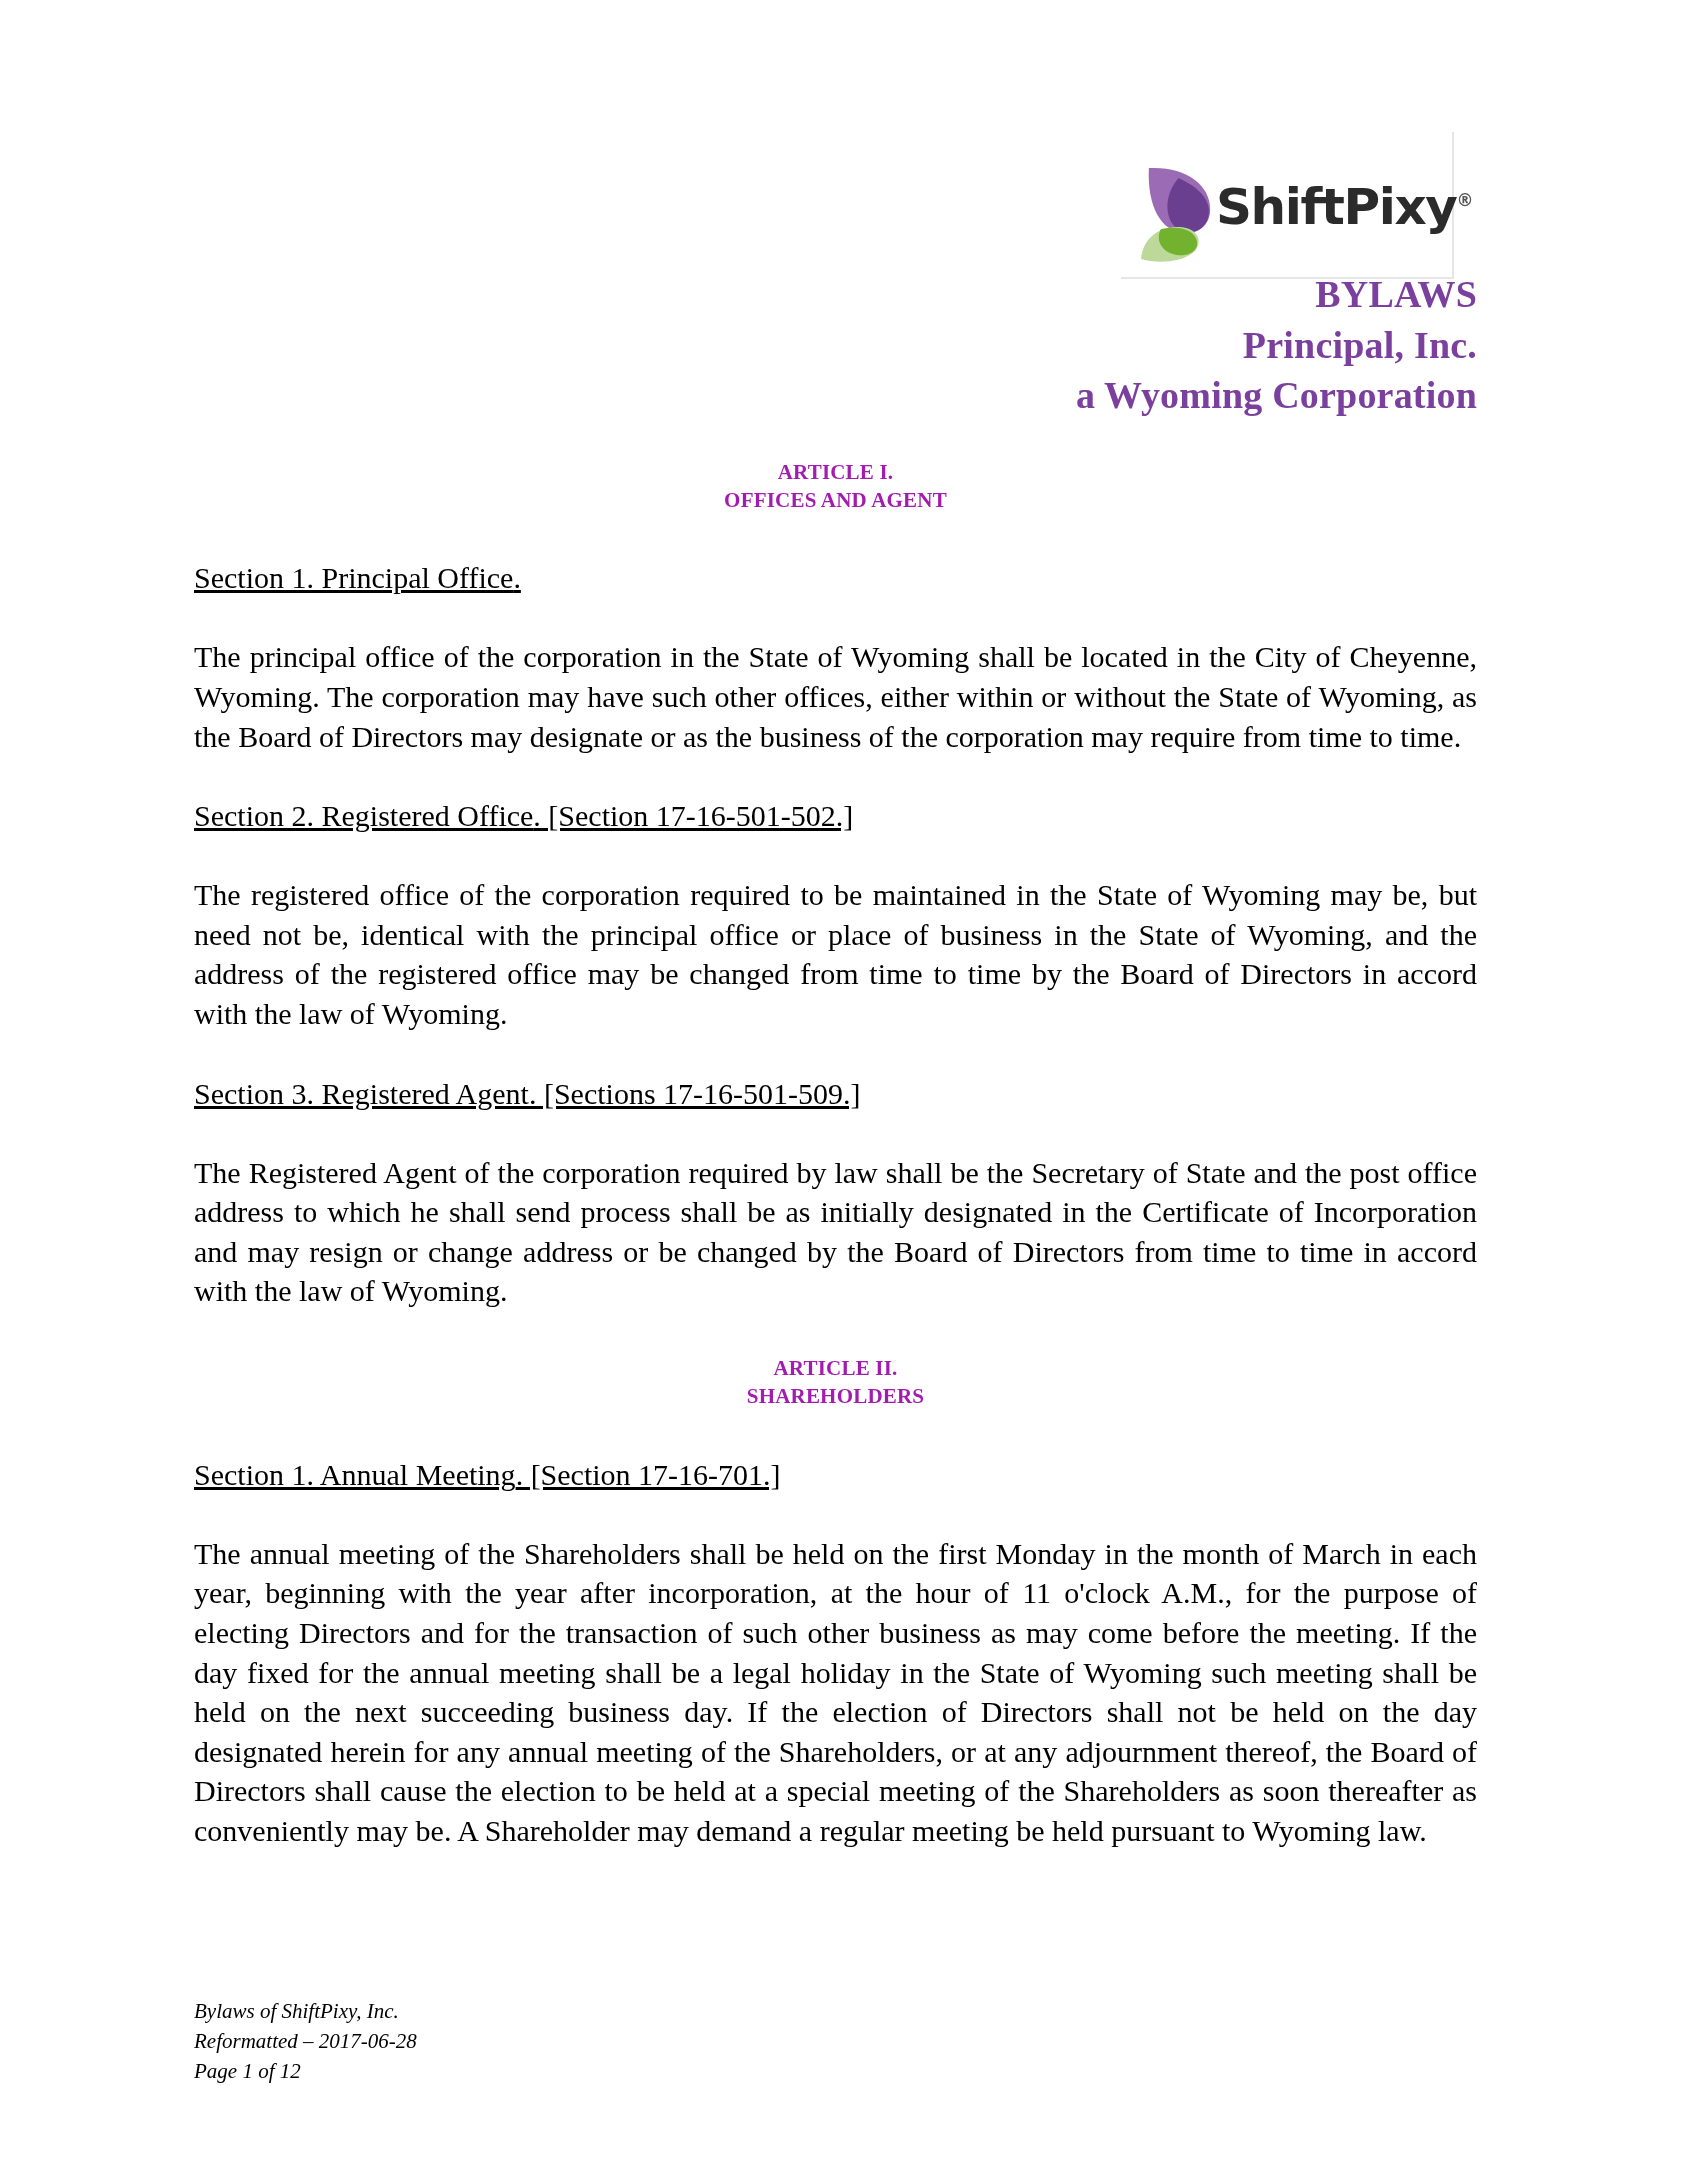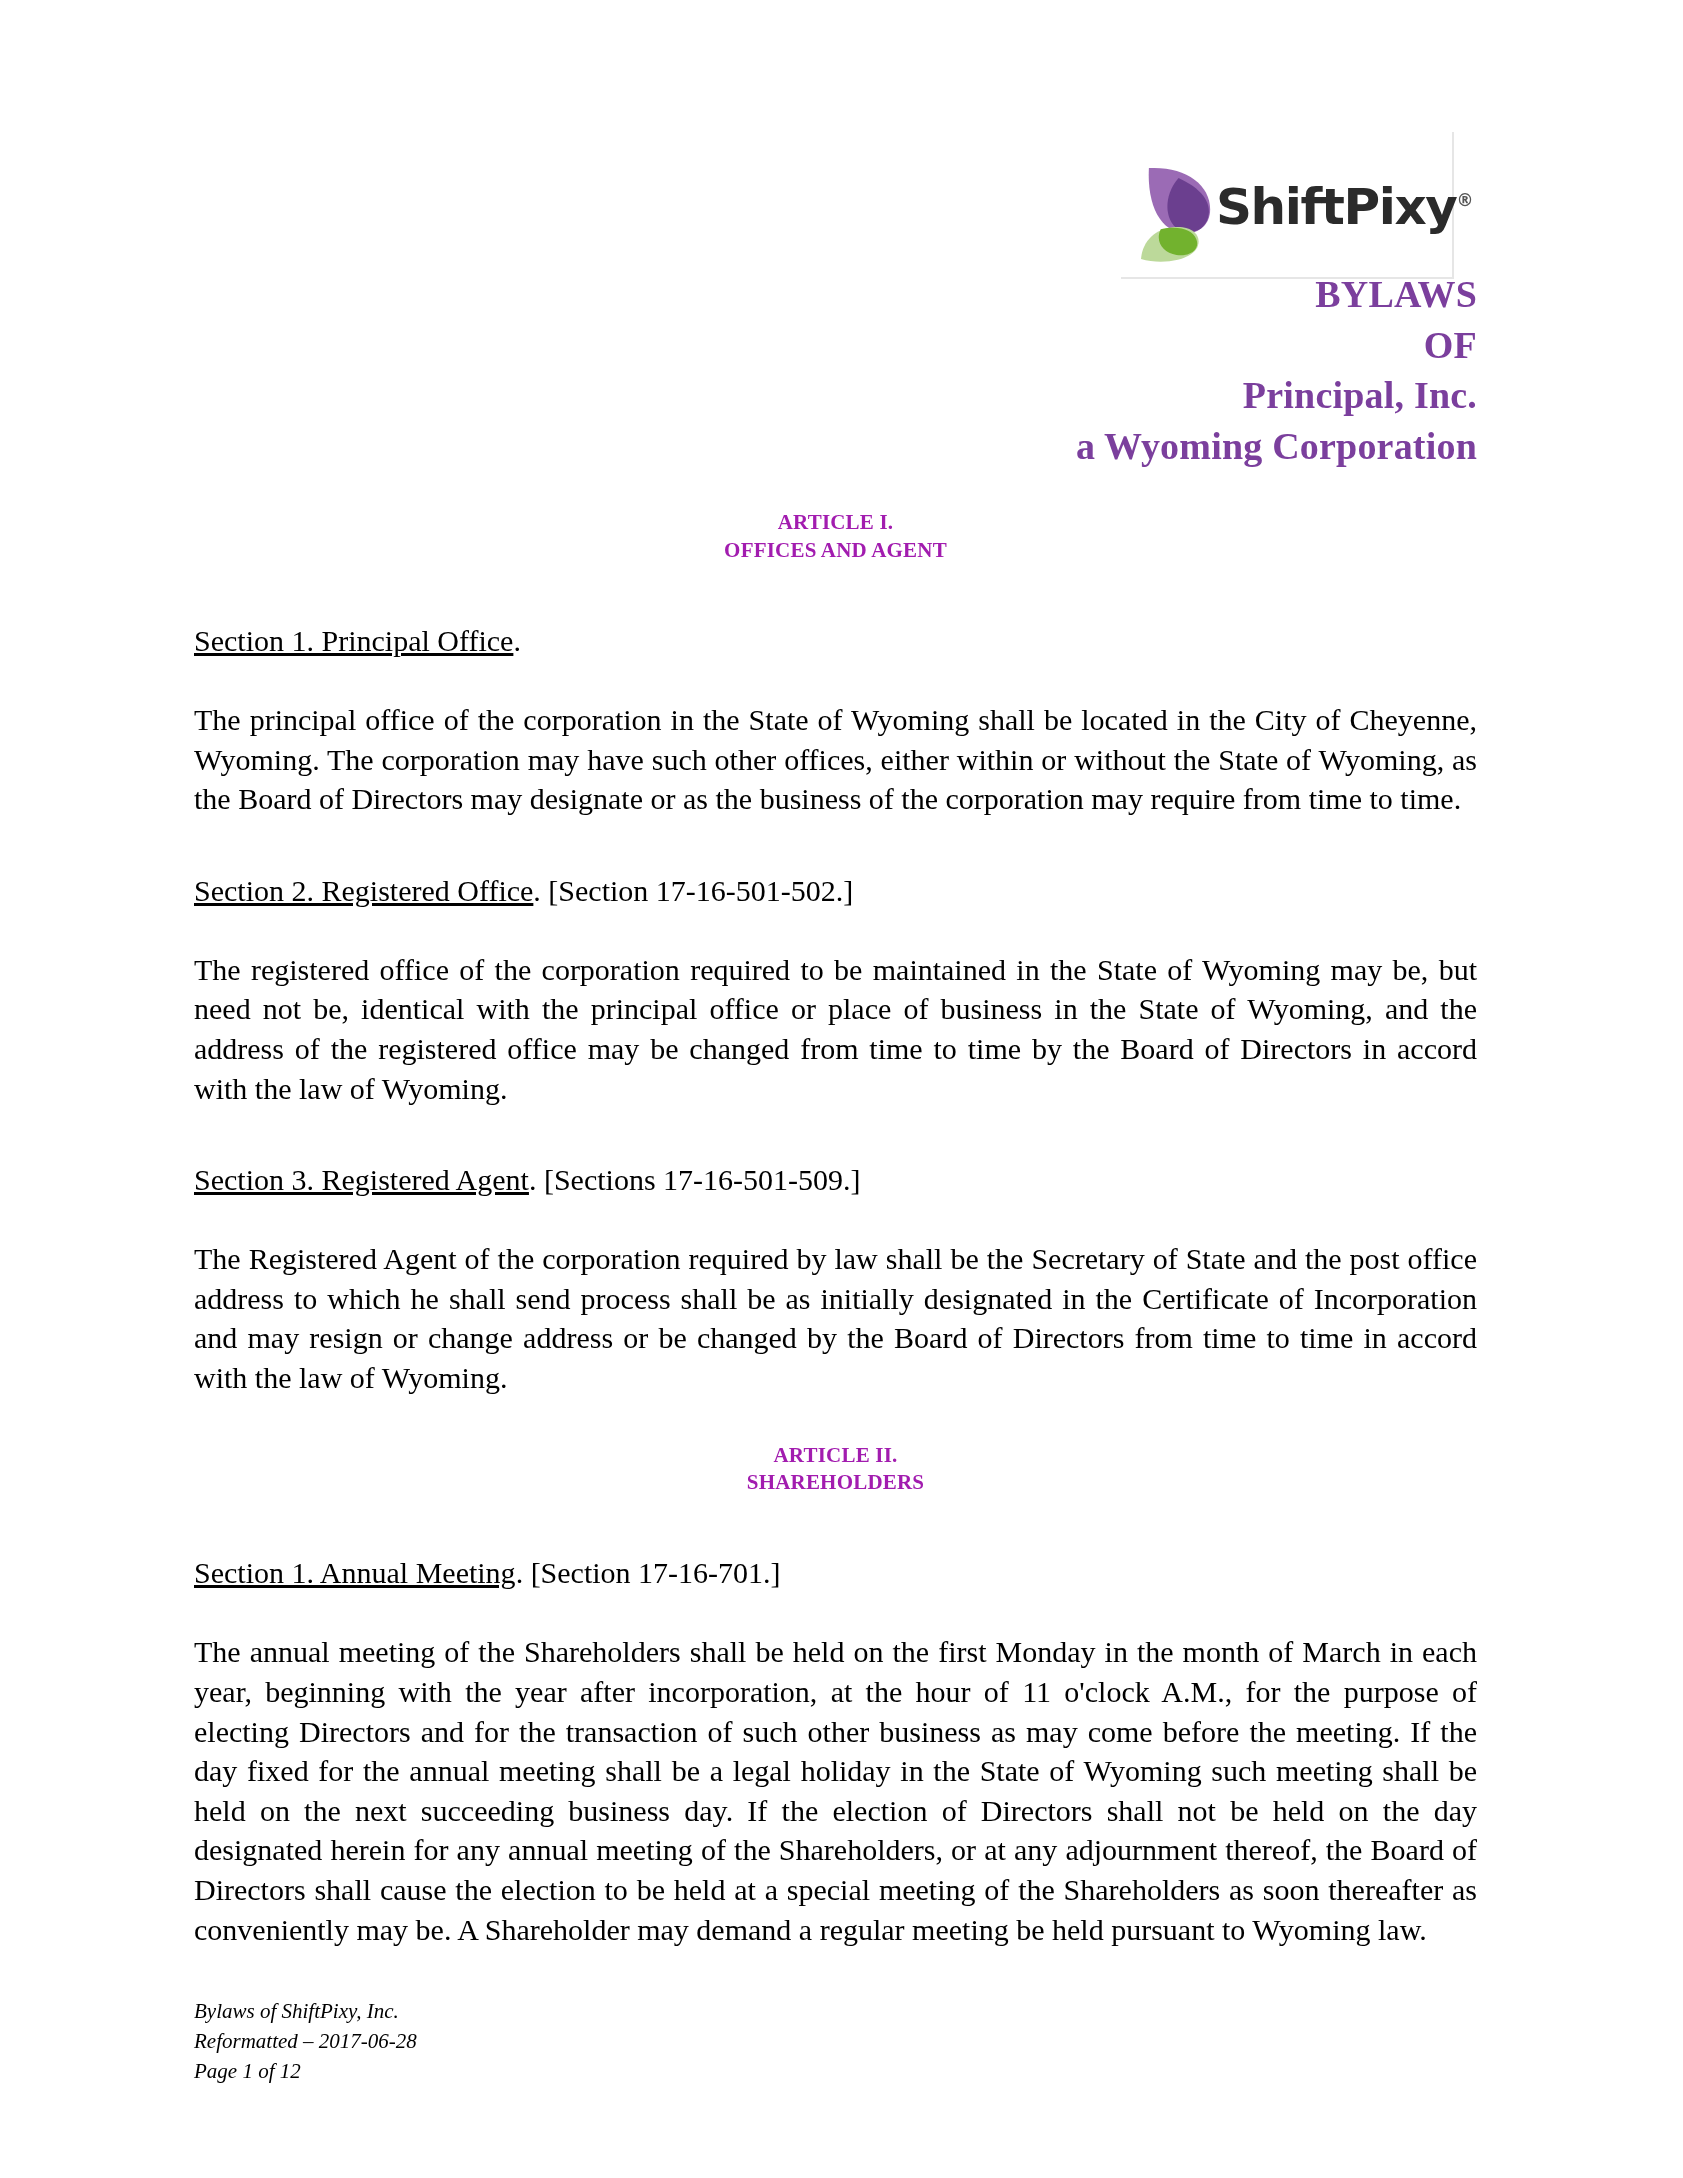--- a/index.html
+++ b/index.html
@@ -94,23 +94,24 @@
     line-height: 1.33;
     letter-spacing: 0.2px;
   }
   .article-heading .line { display: block; }
 
   .spacer-line { height: 38px; }
 
   .section-heading {
     font-size: 30px;
     line-height: 1.3;
-    margin-top: 12px;
+    margin-top: 0;
     margin-bottom: 0;
     text-align: left;
+    text-decoration: underline;
   }
   .section-heading .u { text-decoration: underline; }
 
   .para {
     font-size: 30px;
     line-height: 1.32;
     text-align: justify;
     text-justify: inter-word;
     margin: 0;
   }
@@ -148,21 +149,20 @@
         <path d="M22 68 C40 64 54 68 58 78 C62 88 52 96 38 94 C24 92 16 80 22 68 Z" fill="#72b22e"></path>
       </svg>
       <div class="logo-word"><span>ShiftPixy</span><span class="logo-reg">®</span></div>
     </div>
   </div>
 
   <div class="doc">
 
     <div class="title-block">
       <span class="line">BYLAWS</span>
-      <span class="line">OF</span>
       <span class="line">Principal, Inc.</span>
       <span class="line">a Wyoming Corporation</span>
     </div>
 
     <div class="spacer-line"></div>
 
     <div class="article-heading">
       <span class="line">ARTICLE I.</span>
       <span class="line">OFFICES AND AGENT</span>
     </div>

